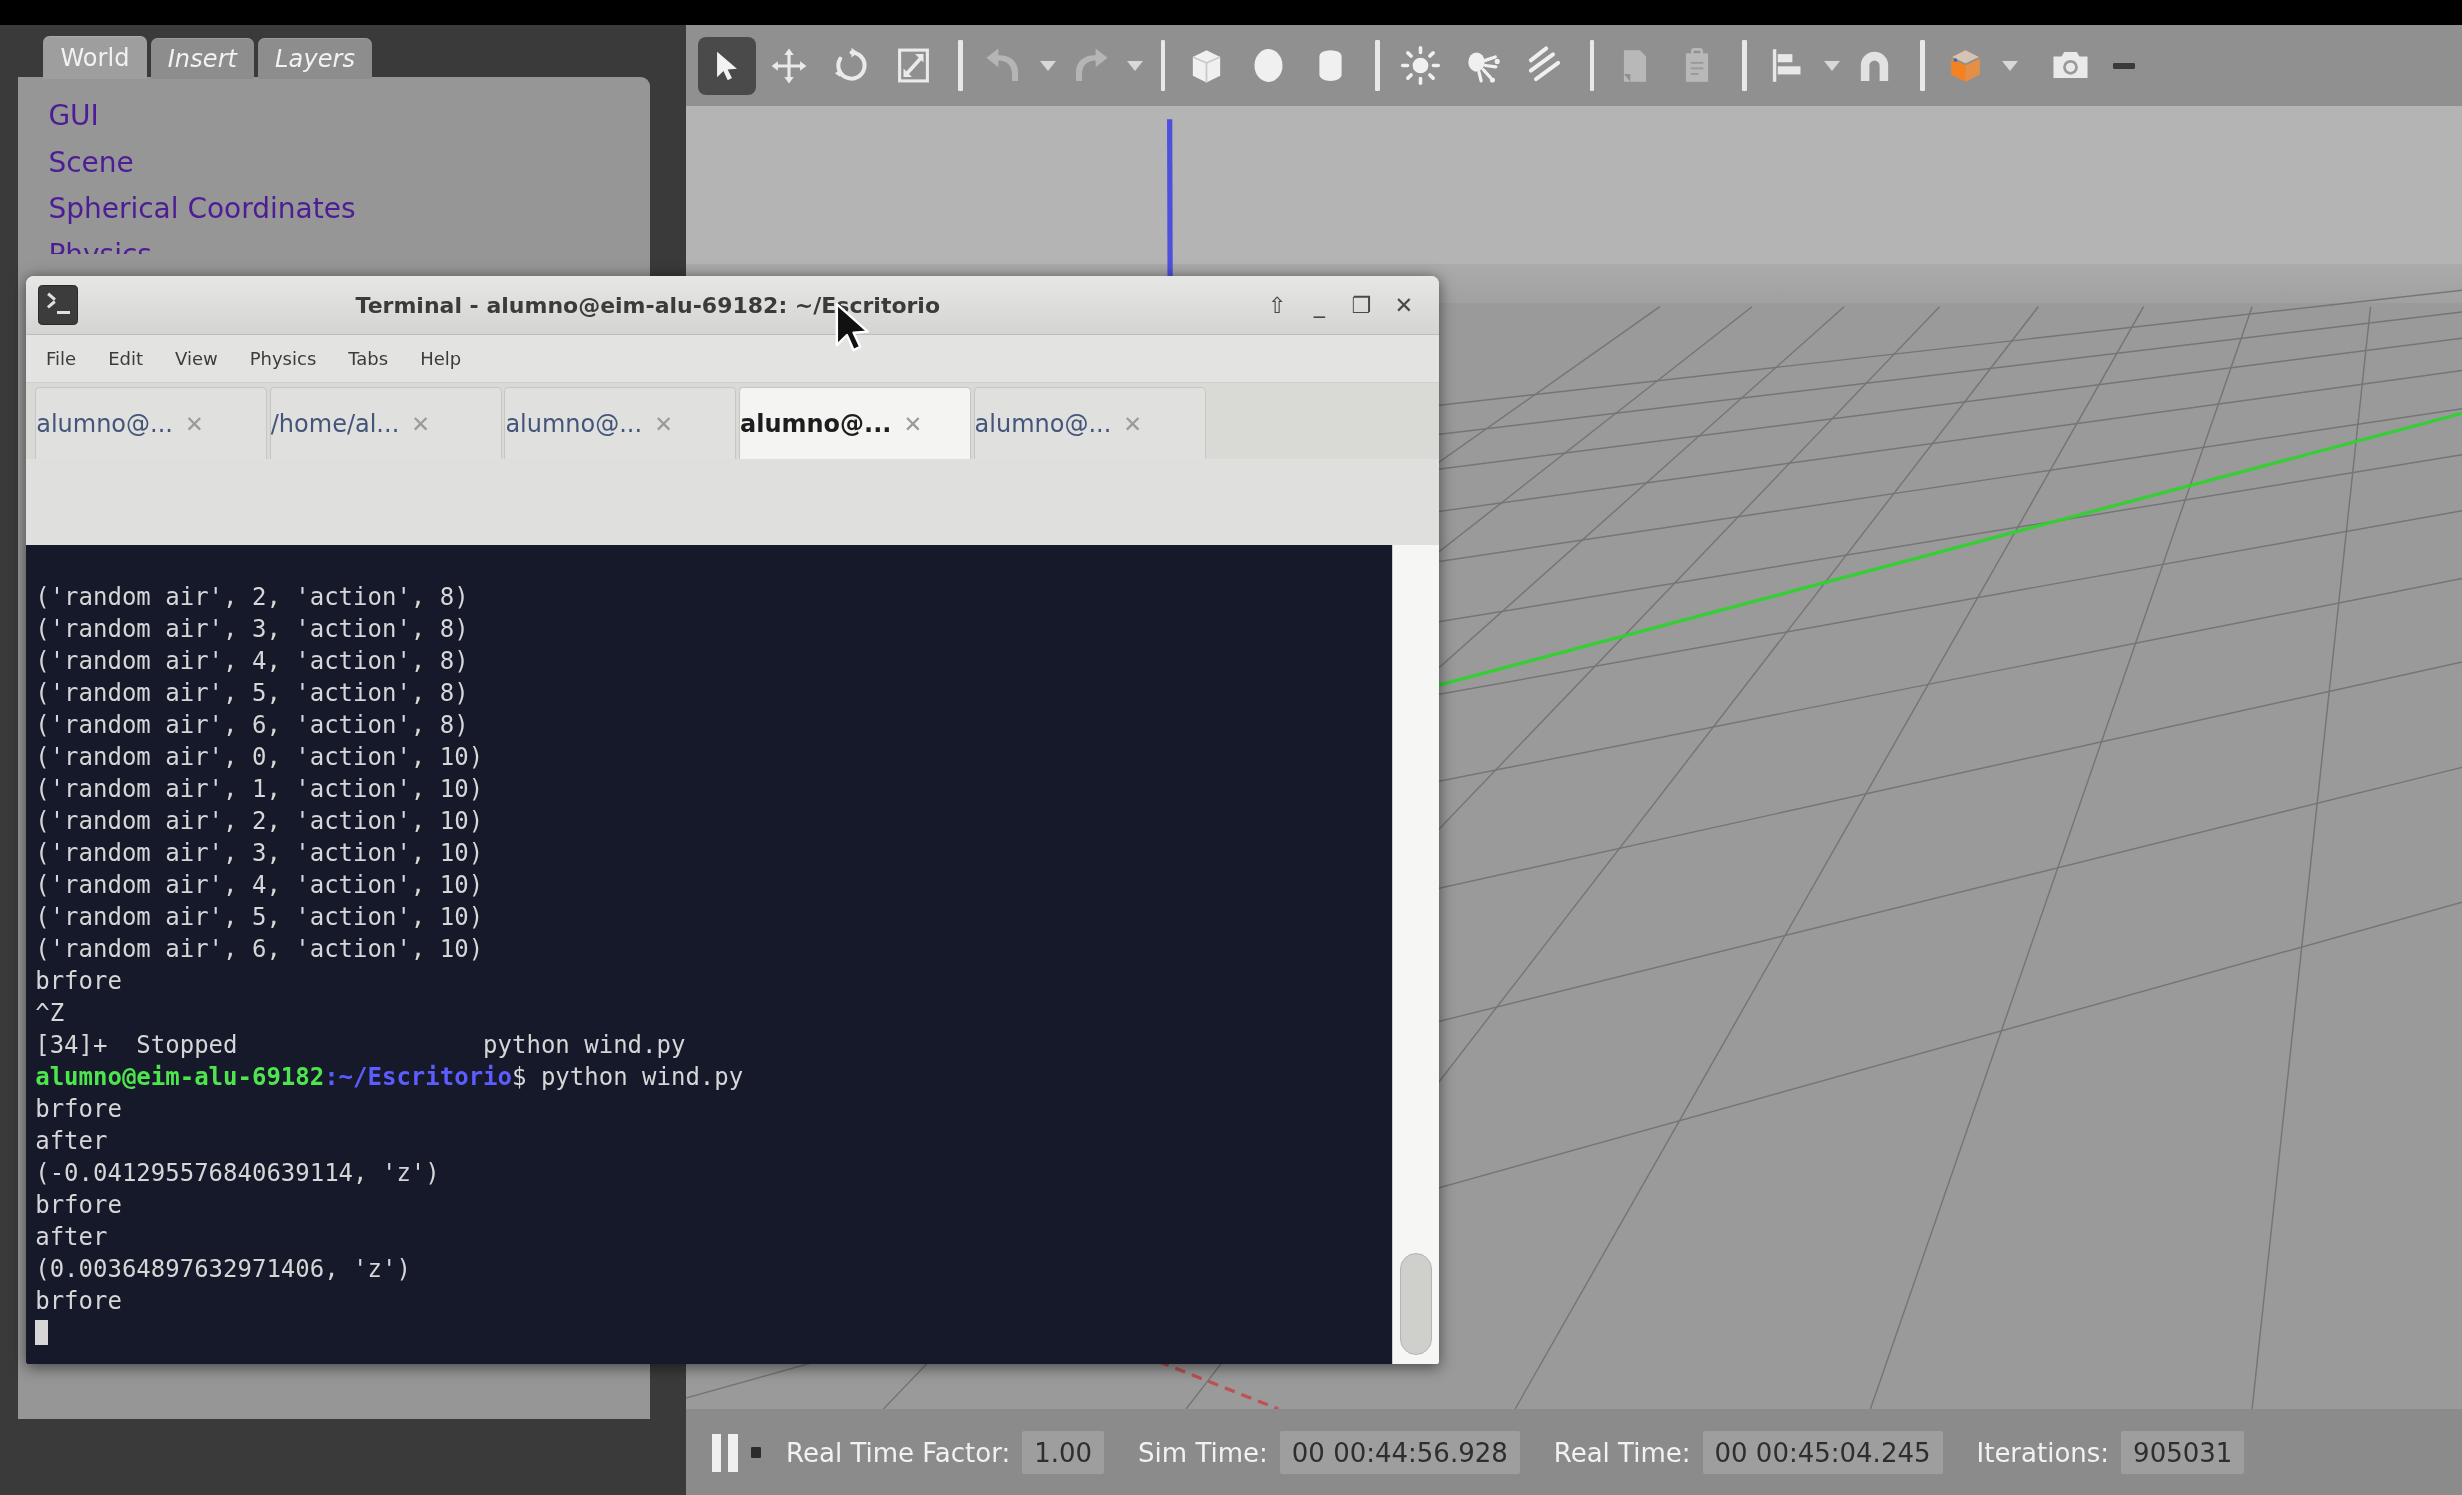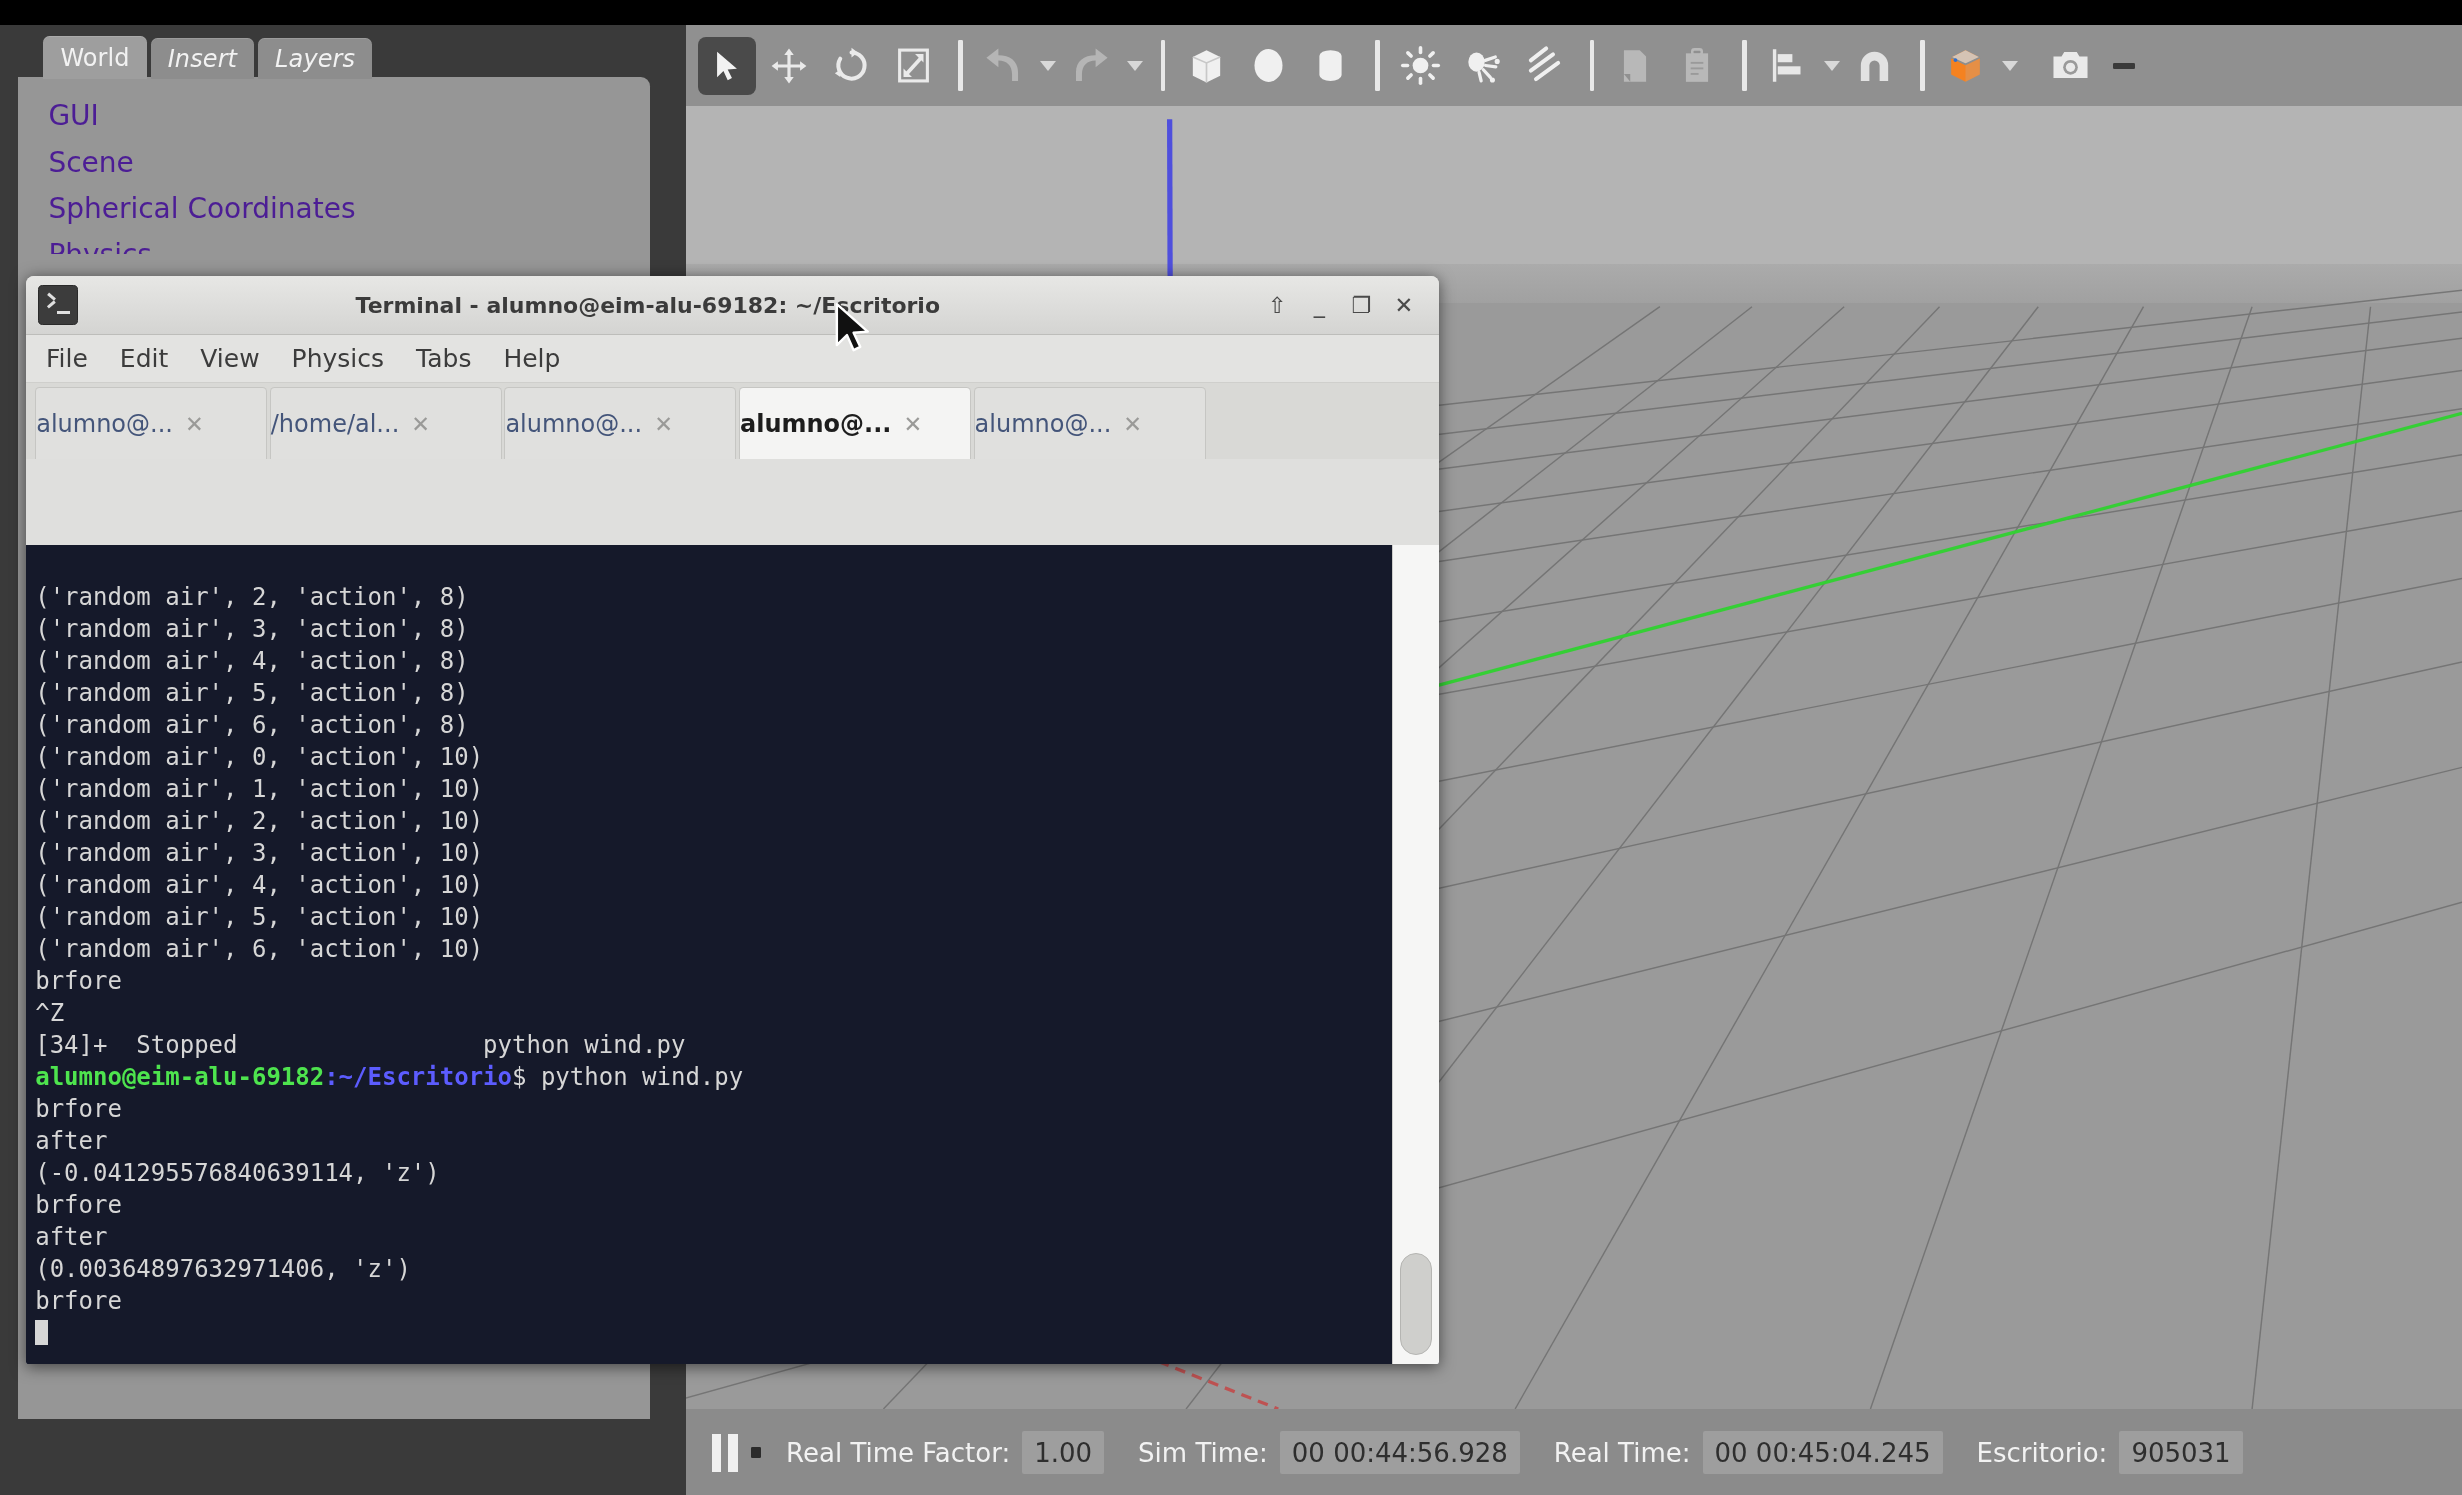--- a/index.html
+++ b/index.html
@@ -133,21 +133,21 @@
   .tw-ctrls{display:flex;align-items:center;margin-right:14.5px;flex:none;gap:1.3px;}
   .tw-ctrl{
     width:41px;height:41px;display:flex;align-items:center;justify-content:center;
     color:#4a4a4a;font-size:22.4px;
   }
 
   .tw-menubar{
     height:47px;display:flex;align-items:center;padding-left:20px;
     background:#e3e3e1;border-bottom:0.7px solid #cfcfcc;
   }
-  .tw-menu{color:#3c3c3c;font-size:25px;margin-right:32px;white-space:nowrap;}
+  .tw-menu{color:#3c3c3c;font-size:18px;margin-right:32px;white-space:nowrap;}
 
   .tw-tabbar{
     height:76px;display:flex;align-items:stretch;
     background:#d9d9d6;padding:4px 0 0 9.2px;box-sizing:border-box;gap:2.6px;
   }
   .tw-tab{
     width:232px;display:flex;align-items:center;gap:12px;
     background:#e0e0de;border:0.7px solid #c6c6c3;border-bottom:none;
     border-radius:4.6px 4.6px 0 0;box-sizing:border-box;
     font-size:24px;color:#44557a;
@@ -446,21 +446,21 @@
         <span></span>
         <span></span>
       </div>
     <div class="sb-step"></div>
     <div class="sb-label">Real Time Factor:</div>
     <div class="sb-value">1.00</div>
     <div class="sb-label">Sim Time:</div>
     <div class="sb-value">00 00:44:56.928</div>
     <div class="sb-label">Real Time:</div>
     <div class="sb-value">00 00:45:04.245</div>
-    <div class="sb-label">Escritorio:</div>
+    <div class="sb-label">Iterations:</div>
     <div class="sb-value">905031</div>
   </div>
 </div>
 
 <div id="terminal">
 
   <div class="tw-titlebar">
     <div class="tw-icon">
         <b></b>
       </div>

